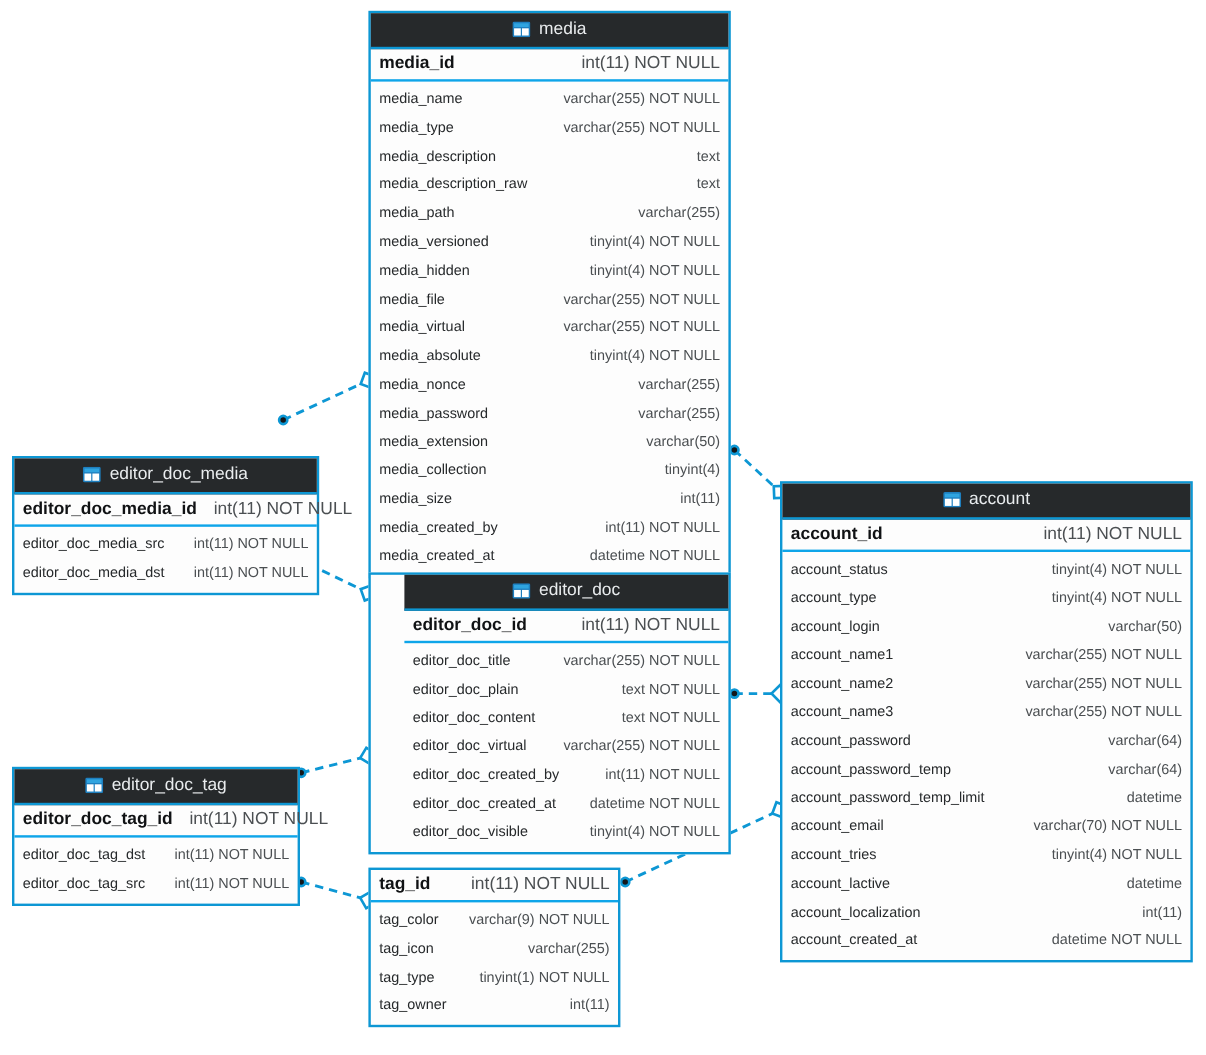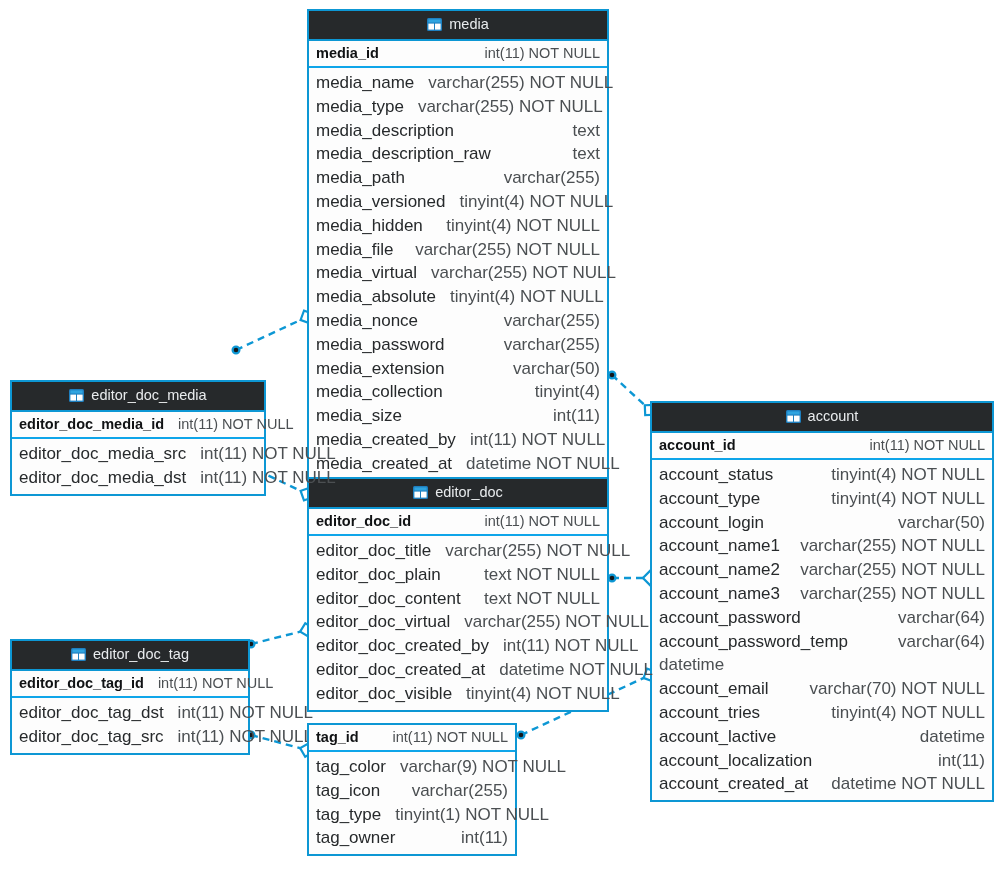--- a/index.html
+++ b/index.html
@@ -94,21 +94,21 @@
   .pk-row .col-type { color: #4b4f52; font-weight: normal; }
 
   .field-list {
     padding: 3px 0 4px 0;
   }
   .field-row {
     display: flex;
     justify-content: space-between;
     align-items: flex-end;
     padding: 1px 7px 1px 7px;
-    font-size: 17px;
+    font-size: 12px;
     line-height: 21.8px;
     white-space: nowrap;
     gap: 14px;
   }
   .field-row .col-name { color: #26292b; }
   .field-row .col-type { color: #4b4f52; }
 </style>
 </head>
 <body>
 
@@ -279,20 +279,21 @@
           </div>
           <div class="field-row">
             <span class="col-name">account_password</span>
             <span class="col-type">varchar(64)</span>
           </div>
           <div class="field-row">
             <span class="col-name">account_password_temp</span>
             <span class="col-type">varchar(64)</span>
           </div>
           <div class="field-row">
+            <span class="col-name">account_password_temp_limit</span>
             <span class="col-type">datetime</span>
           </div>
           <div class="field-row">
             <span class="col-name">account_email</span>
             <span class="col-type">varchar(70) NOT NULL</span>
           </div>
           <div class="field-row">
             <span class="col-name">account_tries</span>
             <span class="col-type">tinyint(4) NOT NULL</span>
           </div>
@@ -303,21 +304,21 @@
           <div class="field-row">
             <span class="col-name">account_localization</span>
             <span class="col-type">int(11)</span>
           </div>
           <div class="field-row">
             <span class="col-name">account_created_at</span>
             <span class="col-type">datetime NOT NULL</span>
           </div>
         </div>
       </div>
-      <div class="entity" style="left: 307px; top: 477px; width: 302px;">
+      <div class="entity" style="left: 307px; top: 477px; width: 302px; padding-left: 28px;">
         <div class="entity-header">
           <span class="tbl-icon"><svg width="15" height="13" viewBox="0 0 15 13">
               <rect x="0" y="0" width="15" height="13" rx="1.5" fill="#1e7fbf"></rect>
               <rect x="1.4" y="1.4" width="12.2" height="3.1" fill="#2fa4e0"></rect>
               <rect x="1.4" y="5.6" width="5.6" height="6" fill="#ffffff"></rect>
               <rect x="8" y="5.6" width="5.6" height="6" fill="#ffffff"></rect>
             </svg></span>
           <span>editor_doc</span>
         </div>
         <div class="pk-row">

